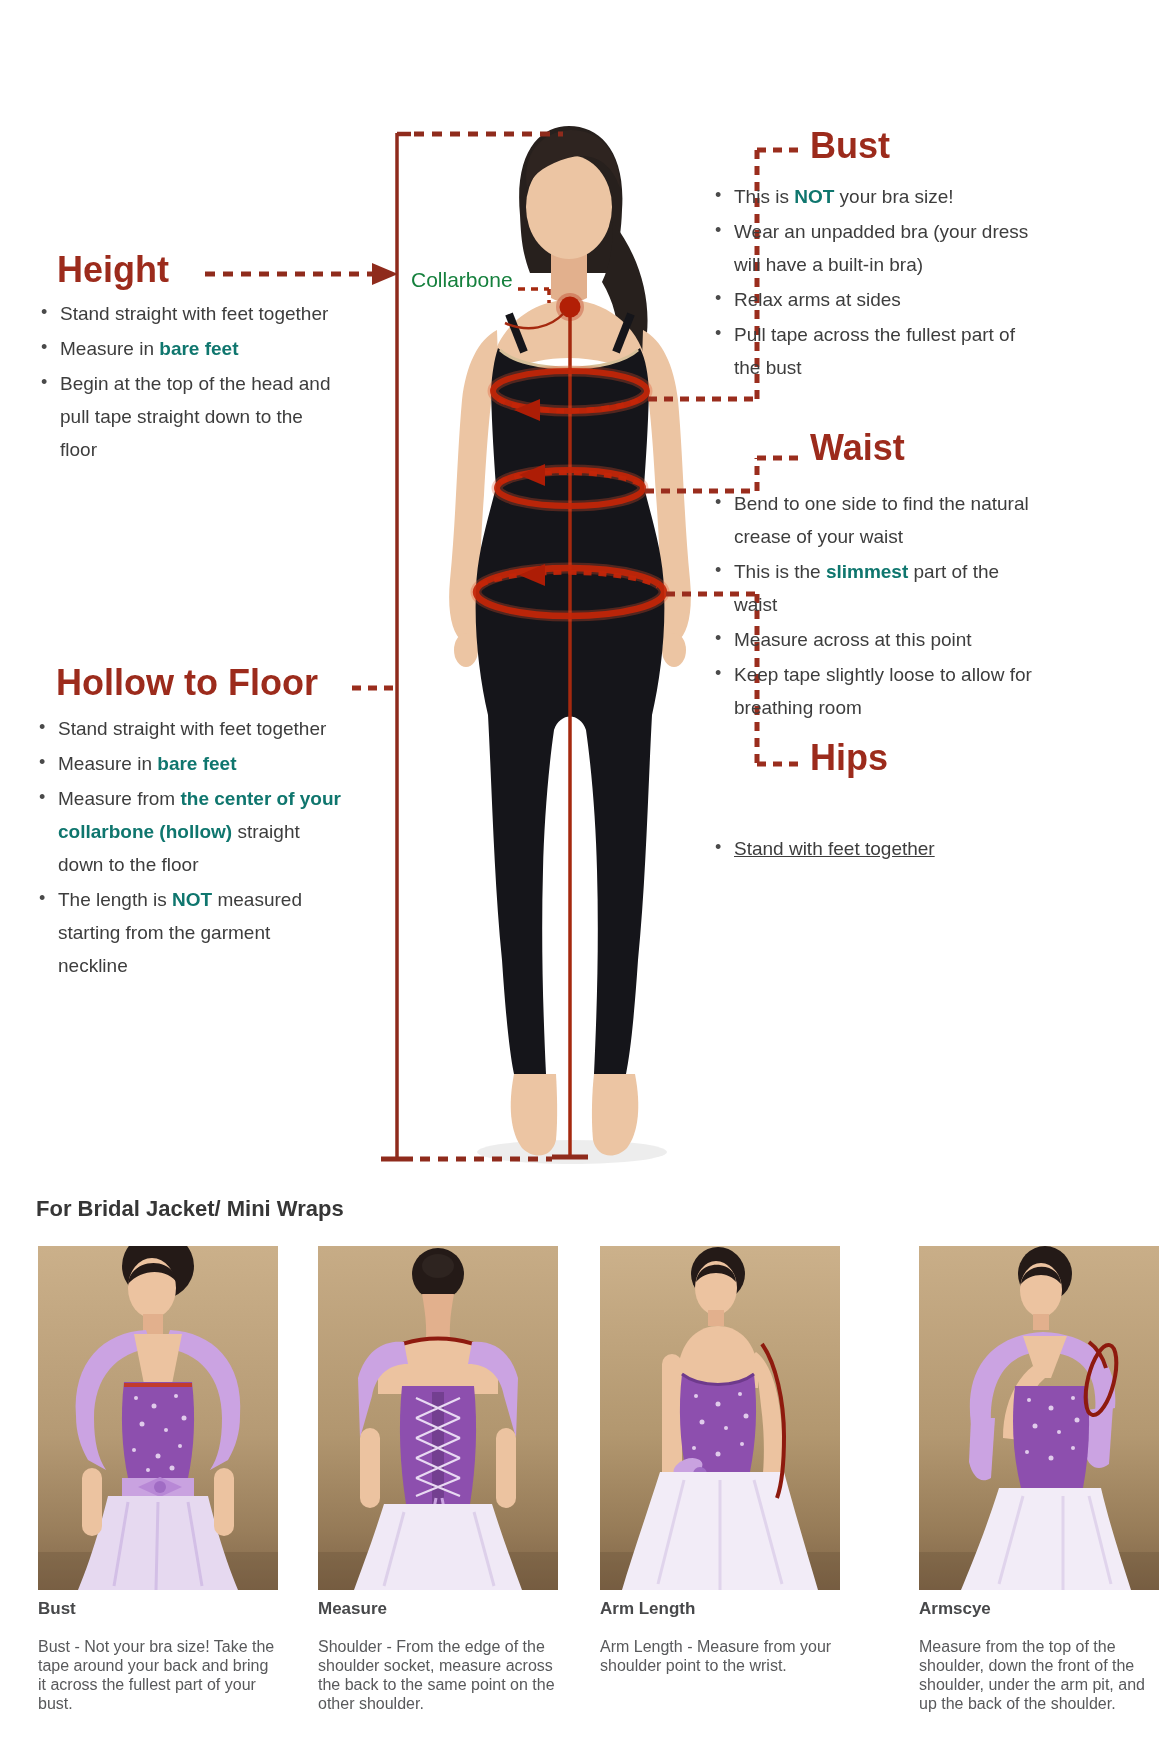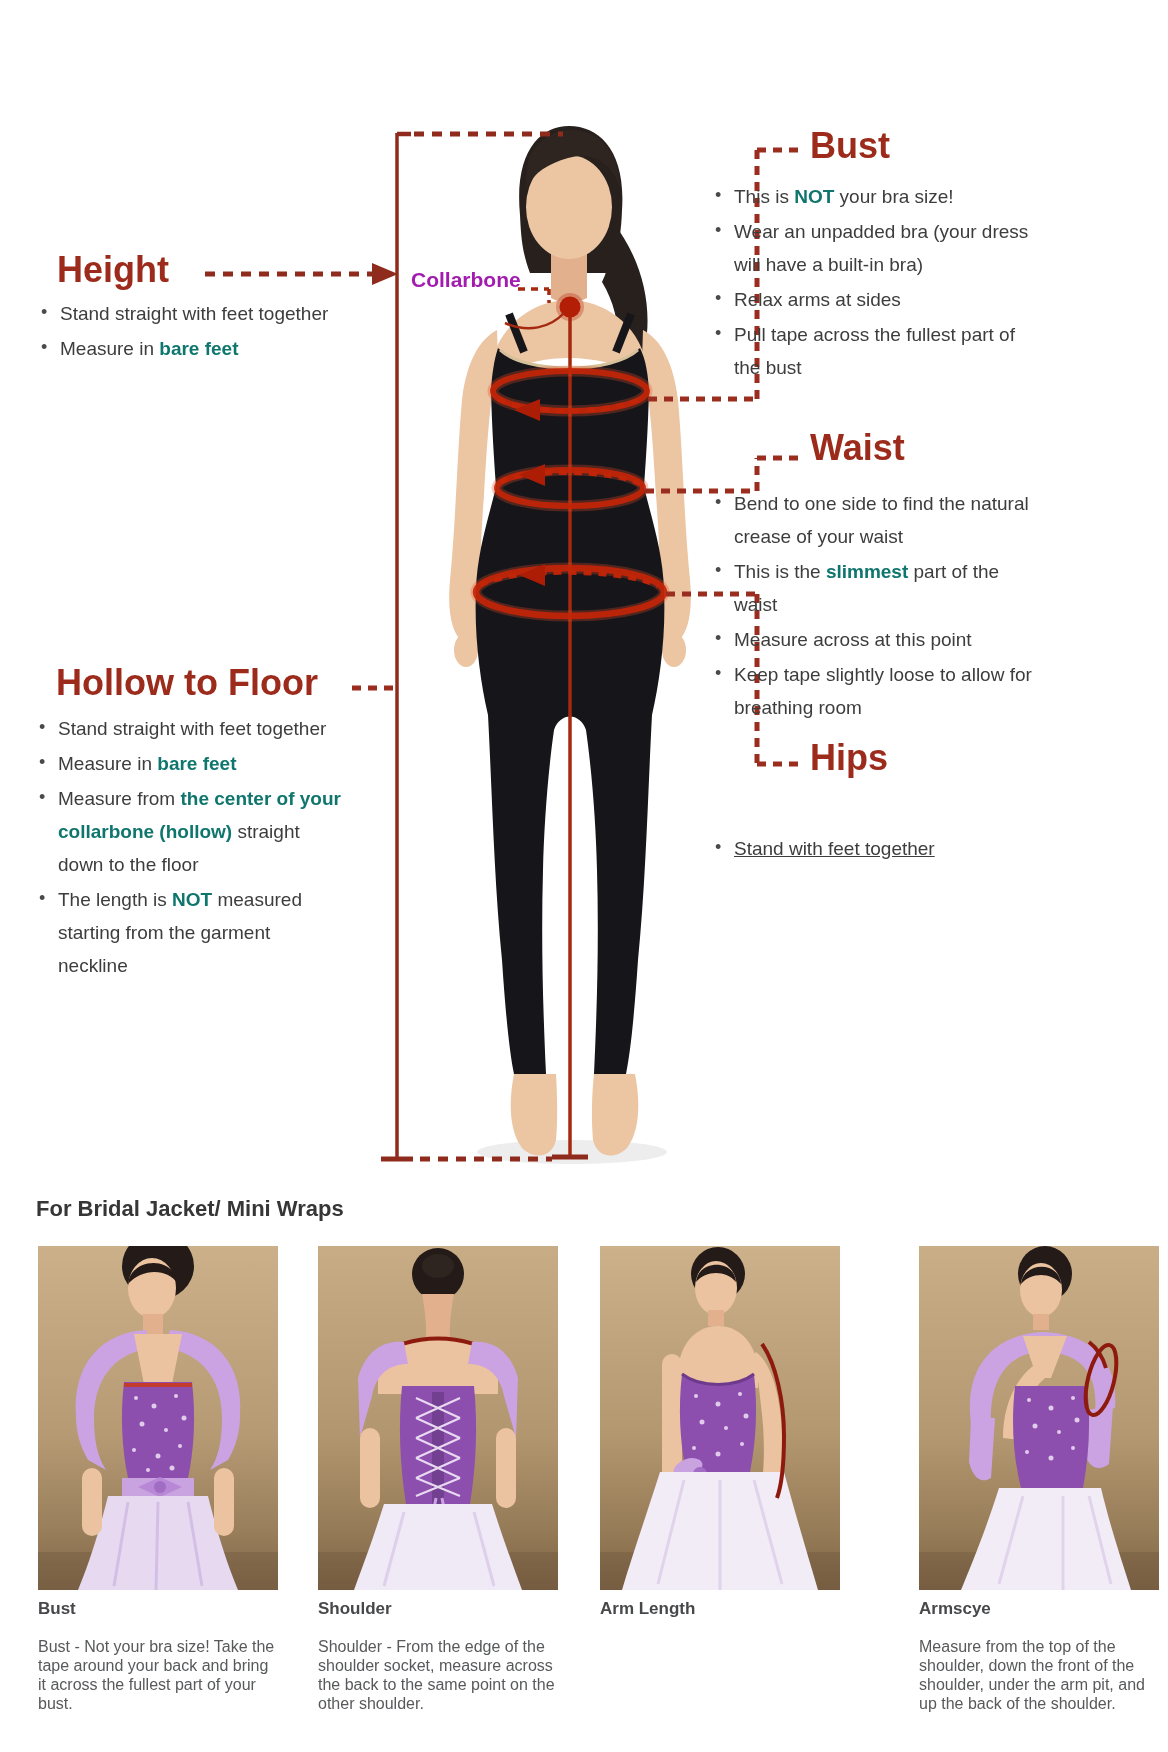--- a/index.html
+++ b/index.html
@@ -5,21 +5,21 @@
   html,body{margin:0;padding:0;background:#fff;}
   .page{position:relative;width:1168px;height:1752px;background:#ffffff;
         font-family:"Liberation Sans",sans-serif;overflow:hidden;}
   svg{display:block;}
   .diagram{position:absolute;left:0;top:0;}
   .mtitle{position:absolute;font-size:36px;font-weight:bold;color:#9c2b1c;line-height:40px;white-space:nowrap;}
   .bullets{position:absolute;font-size:19px;color:#3d3d3d;}
   .bullet{position:relative;padding-left:22px;line-height:33px;margin-bottom:2px;}
   .bullet::before{content:"\2022";position:absolute;left:3px;top:-1px;color:#4a4a4a;font-size:18px;}
   .bullet .em{color:#0f766e;font-weight:bold;}
-  .collarbone{position:absolute;left:411px;top:268px;font-size:21px;font-weight:bold;color:#a21caf;white-space:nowrap;}
+  .collarbone{position:absolute;left:411px;top:268px;font-size:21px;font-weight:normal;color:#15803d;white-space:nowrap;}
   .bottom-heading{position:absolute;left:36px;top:1196px;font-size:22px;font-weight:bold;color:#363636;}
   .card{position:absolute;top:1246px;width:240px;}
   .card .photo{width:240px;height:344px;}
   .caption-label{font-size:17px;font-weight:bold;color:#47484a;margin-top:9px;line-height:20px;}
   .caption-text{font-size:16px;color:#58595b;line-height:19px;margin-top:18px;}
 </style>
 </head>
 <body>
 
 <div class="page">
@@ -102,20 +102,21 @@
       <path d="M666,594 L757,594" stroke="#9a2d1d" stroke-width="5" stroke-dasharray="9 7"></path>
       <path d="M757,594 L757,764" stroke="#9a2d1d" stroke-width="5" stroke-dasharray="9 7"></path>
       <path d="M757,764 L799,764" stroke="#9a2d1d" stroke-width="5" stroke-dasharray="9 7"></path>
     </g>
   </svg>
 
   <div class="mtitle" style="left:57px;top:250px;">Height</div>
   <div class="bullets" style="left:38px;top:297px;width:305px;">
       <div class="bullet"><span>Stand straight with feet together</span></div>
       <div class="bullet"><span>Measure in </span><span class="em">bare feet</span></div>
+      <div class="bullet"><span>Begin at the top of the head and pull tape straight down to the floor</span></div>
     </div>
 
   <div class="mtitle" style="left:56px;top:663px;">Hollow to Floor</div>
   <div class="bullets" style="left:36px;top:712px;width:305px;">
       <div class="bullet"><span>Stand straight with feet together</span></div>
       <div class="bullet"><span>Measure in </span><span class="em">bare feet</span></div>
       <div class="bullet"><span>Measure from </span><span class="em">the center of your collarbone (hollow)</span><span> straight down to the floor</span></div>
       <div class="bullet"><span>The length is </span><span class="em">NOT</span><span> measured starting from the garment neckline</span></div>
     </div>
 
@@ -214,21 +215,21 @@
       <rect x="178" y="182" width="20" height="80" rx="10" fill="#ecc3a0"></rect>
       <path d="M84,140 L156,140 C160,180 158,220 152,258 L88,258 C82,220 80,180 84,140 Z" fill="#8d4fae"></path>
       <rect x="114" y="146" width="12" height="112" fill="#5e3378" opacity="0.55"></rect>
       <g stroke="#e8d9f2" stroke-width="2.2" fill="none">
         <path d="M98,152 L142,172 M142,152 L98,172 M98,172 L142,192 M142,172 L98,192 M98,192 L142,212 M142,192 L98,212 M98,212 L142,232 M142,212 L98,232 M98,232 L142,250 M142,232 L98,250"></path>
       </g>
       <path d="M118,252 C112,280 116,300 112,318 M124,252 C130,280 126,302 132,320" stroke="#cba3e2" stroke-width="3" fill="none"></path>
       <path d="M66,258 C54,296 44,322 36,344 L204,344 C196,322 186,296 174,258 Z" fill="#f0e9f6"></path>
       <path d="M86,266 L66,340 M156,266 L176,340" stroke="#ddd0ea" stroke-width="3" fill="none"></path>
     </svg>
-    <div class="caption-label">Shoulder</div>
+    <div class="caption-label">Measure</div>
     <div class="caption-text">Shoulder - From the edge of the shoulder socket, measure across the back to the same point on the other shoulder.</div>
   </div>
 
   <div class="card" style="left:600px;">
     <svg class="photo" viewBox="0 0 240 344">
       <defs>
           <linearGradient id="bg3" x1="0" y1="0" x2="0" y2="1">
         <stop offset="0" stop-color="#ccb18b"></stop>
             <stop offset="0.55" stop-color="#b2976f"></stop>
         <stop offset="0.82" stop-color="#977c58"></stop>
@@ -259,20 +260,21 @@
           <circle cx="142" cy="198" r="2"></circle>
       </g>
       <ellipse cx="88" cy="222" rx="15" ry="9" transform="rotate(-20 88 222)" fill="#c9a2e0"></ellipse>
       <ellipse cx="88" cy="236" rx="15" ry="9" transform="rotate(15 88 236)" fill="#c9a2e0"></ellipse>
       <circle cx="100" cy="228" r="7" fill="#a06cc4"></circle>
       <path d="M60,226 C46,270 32,310 22,344 L218,344 C208,310 196,270 184,226 Z" fill="#f2ecf7"></path>
       <path d="M84,234 L58,338 M120,234 L120,344 M154,234 L182,338" stroke="#e0d4ec" stroke-width="3" fill="none"></path>
       <path d="M162,98 C176,118 184,155 184,190 C184,216 182,238 177,252" stroke="#8e1a0e" stroke-width="4" fill="none"></path>
     </svg>
     <div class="caption-label">Arm Length</div>
+    <div class="caption-text">Arm Length - Measure from your shoulder point to the wrist.</div>
   </div>
 
   <div class="card" style="left:881px;padding-left:38px;">
     <svg class="photo" viewBox="0 0 240 344">
       <defs>
           <linearGradient id="bg4" x1="0" y1="0" x2="0" y2="1">
         <stop offset="0" stop-color="#c9ae88"></stop>
             <stop offset="0.55" stop-color="#b39871"></stop>
         <stop offset="0.82" stop-color="#987d59"></stop>
             <stop offset="1" stop-color="#806548"></stop>

